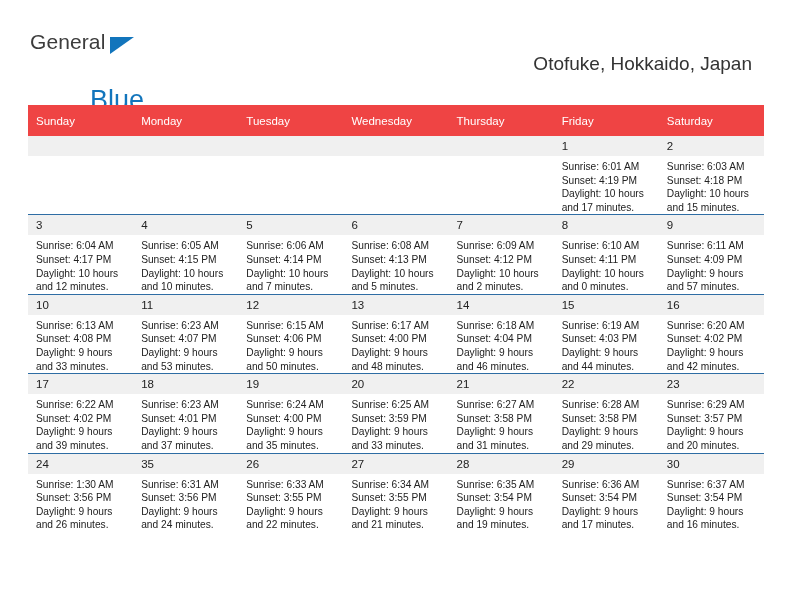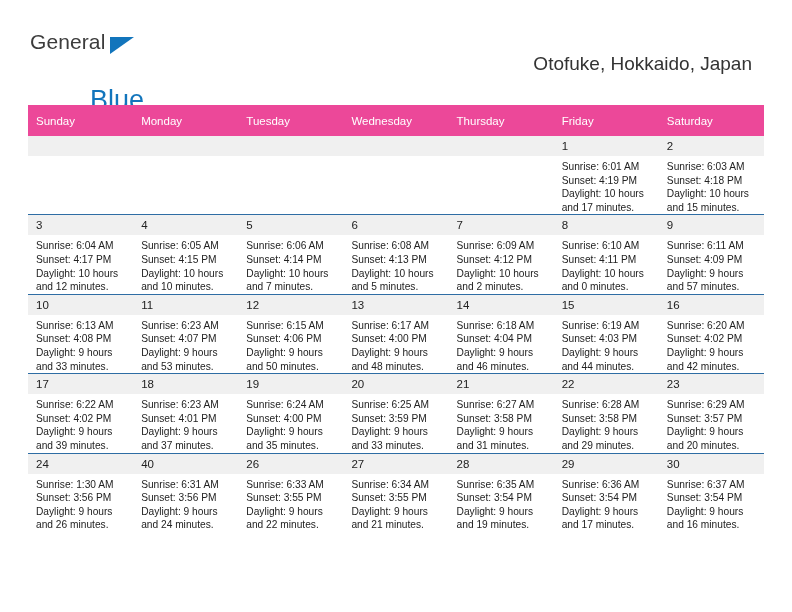--- a/index.html
+++ b/index.html
@@ -89,21 +89,21 @@
   
   .cal {
     position: absolute;
     left: 28px;
     top: 105px;
     width: 736px;
     border-collapse: collapse;
     table-layout: fixed;
   }
   .cal th {
-    background: #ec4899;
+    background: #ef4444;
     color: #ffffff;
     font-size: 11.5px;
     font-weight: normal;
     text-align: left;
     padding: 6px 0 6px 8px;
     height: 19px;
     vertical-align: middle;
   }
   .cal td {
     width: 105.1px;
@@ -439,21 +439,21 @@
         <td>
           <span class="daynum">24</span>
           <div class="info">
             <div>Sunrise: 1:30 AM</div>
             <div>Sunset: 3:56 PM</div>
             <div>Daylight: 9 hours</div>
             <div>and 26 minutes.</div>
           </div>
         </td>
         <td>
-          <span class="daynum">40</span>
+          <span class="daynum">35</span>
           <div class="info">
             <div>Sunrise: 6:31 AM</div>
             <div>Sunset: 3:56 PM</div>
             <div>Daylight: 9 hours</div>
             <div>and 24 minutes.</div>
           </div>
         </td>
         <td>
           <span class="daynum">26</span>
           <div class="info">

